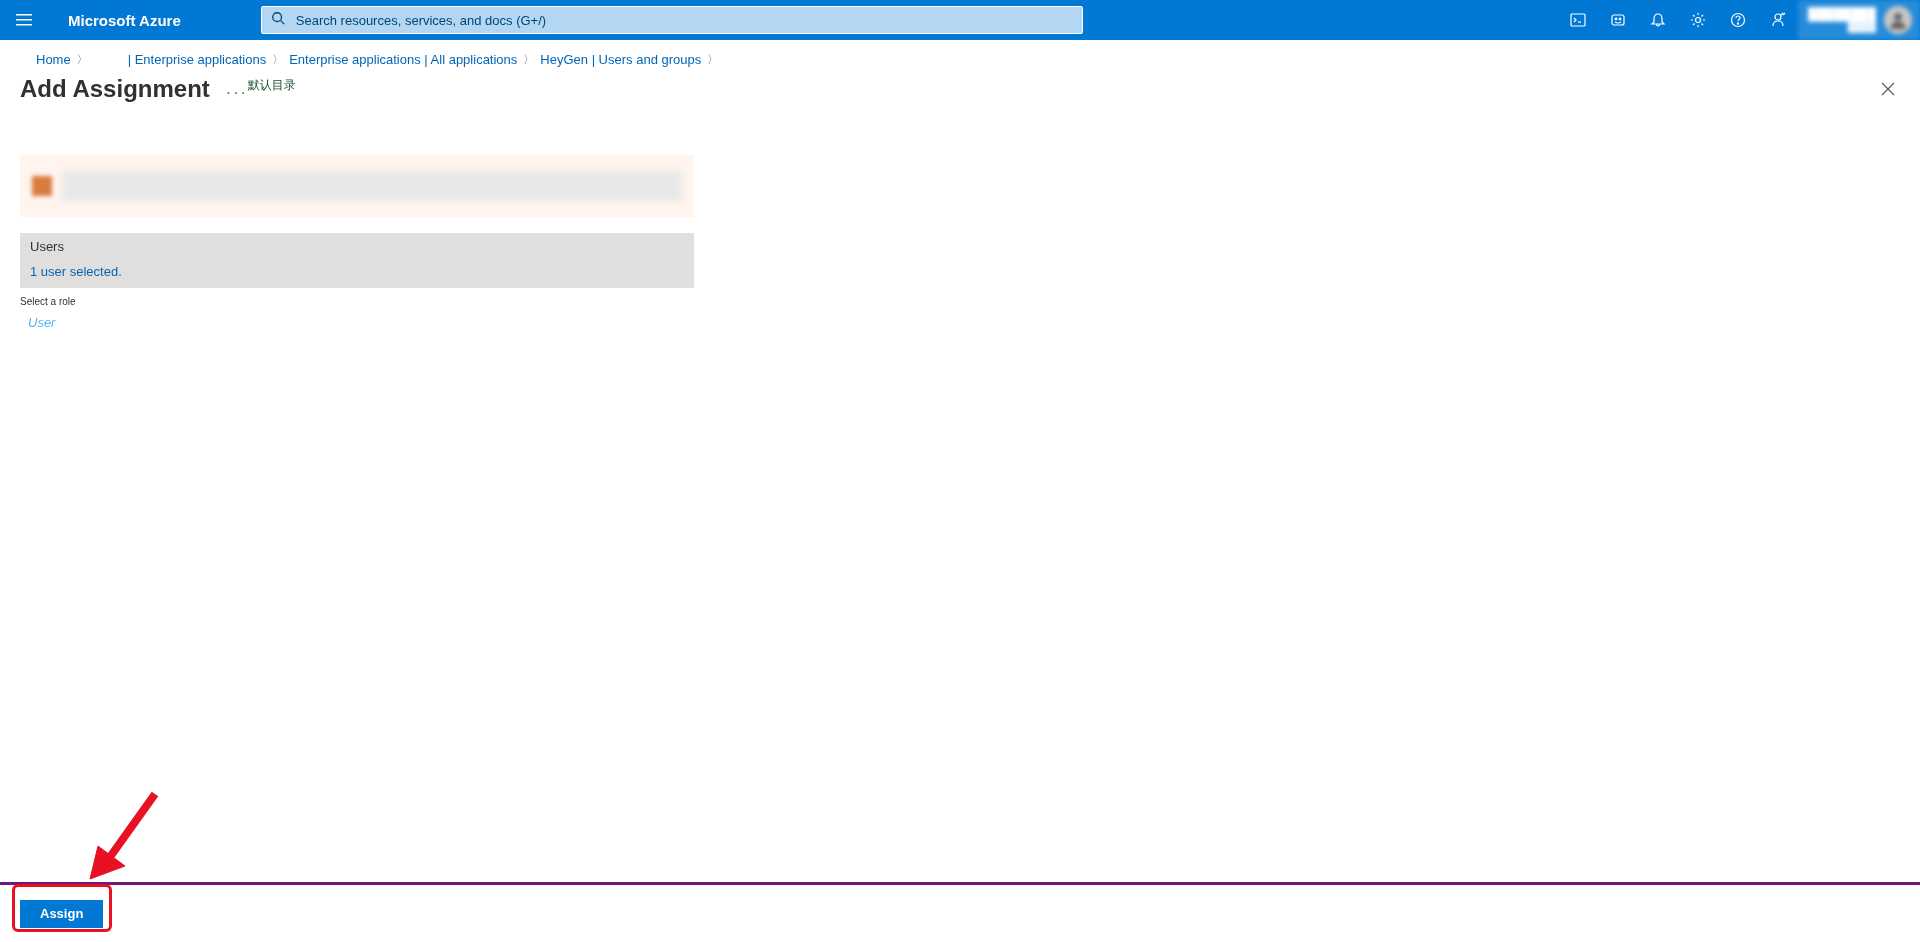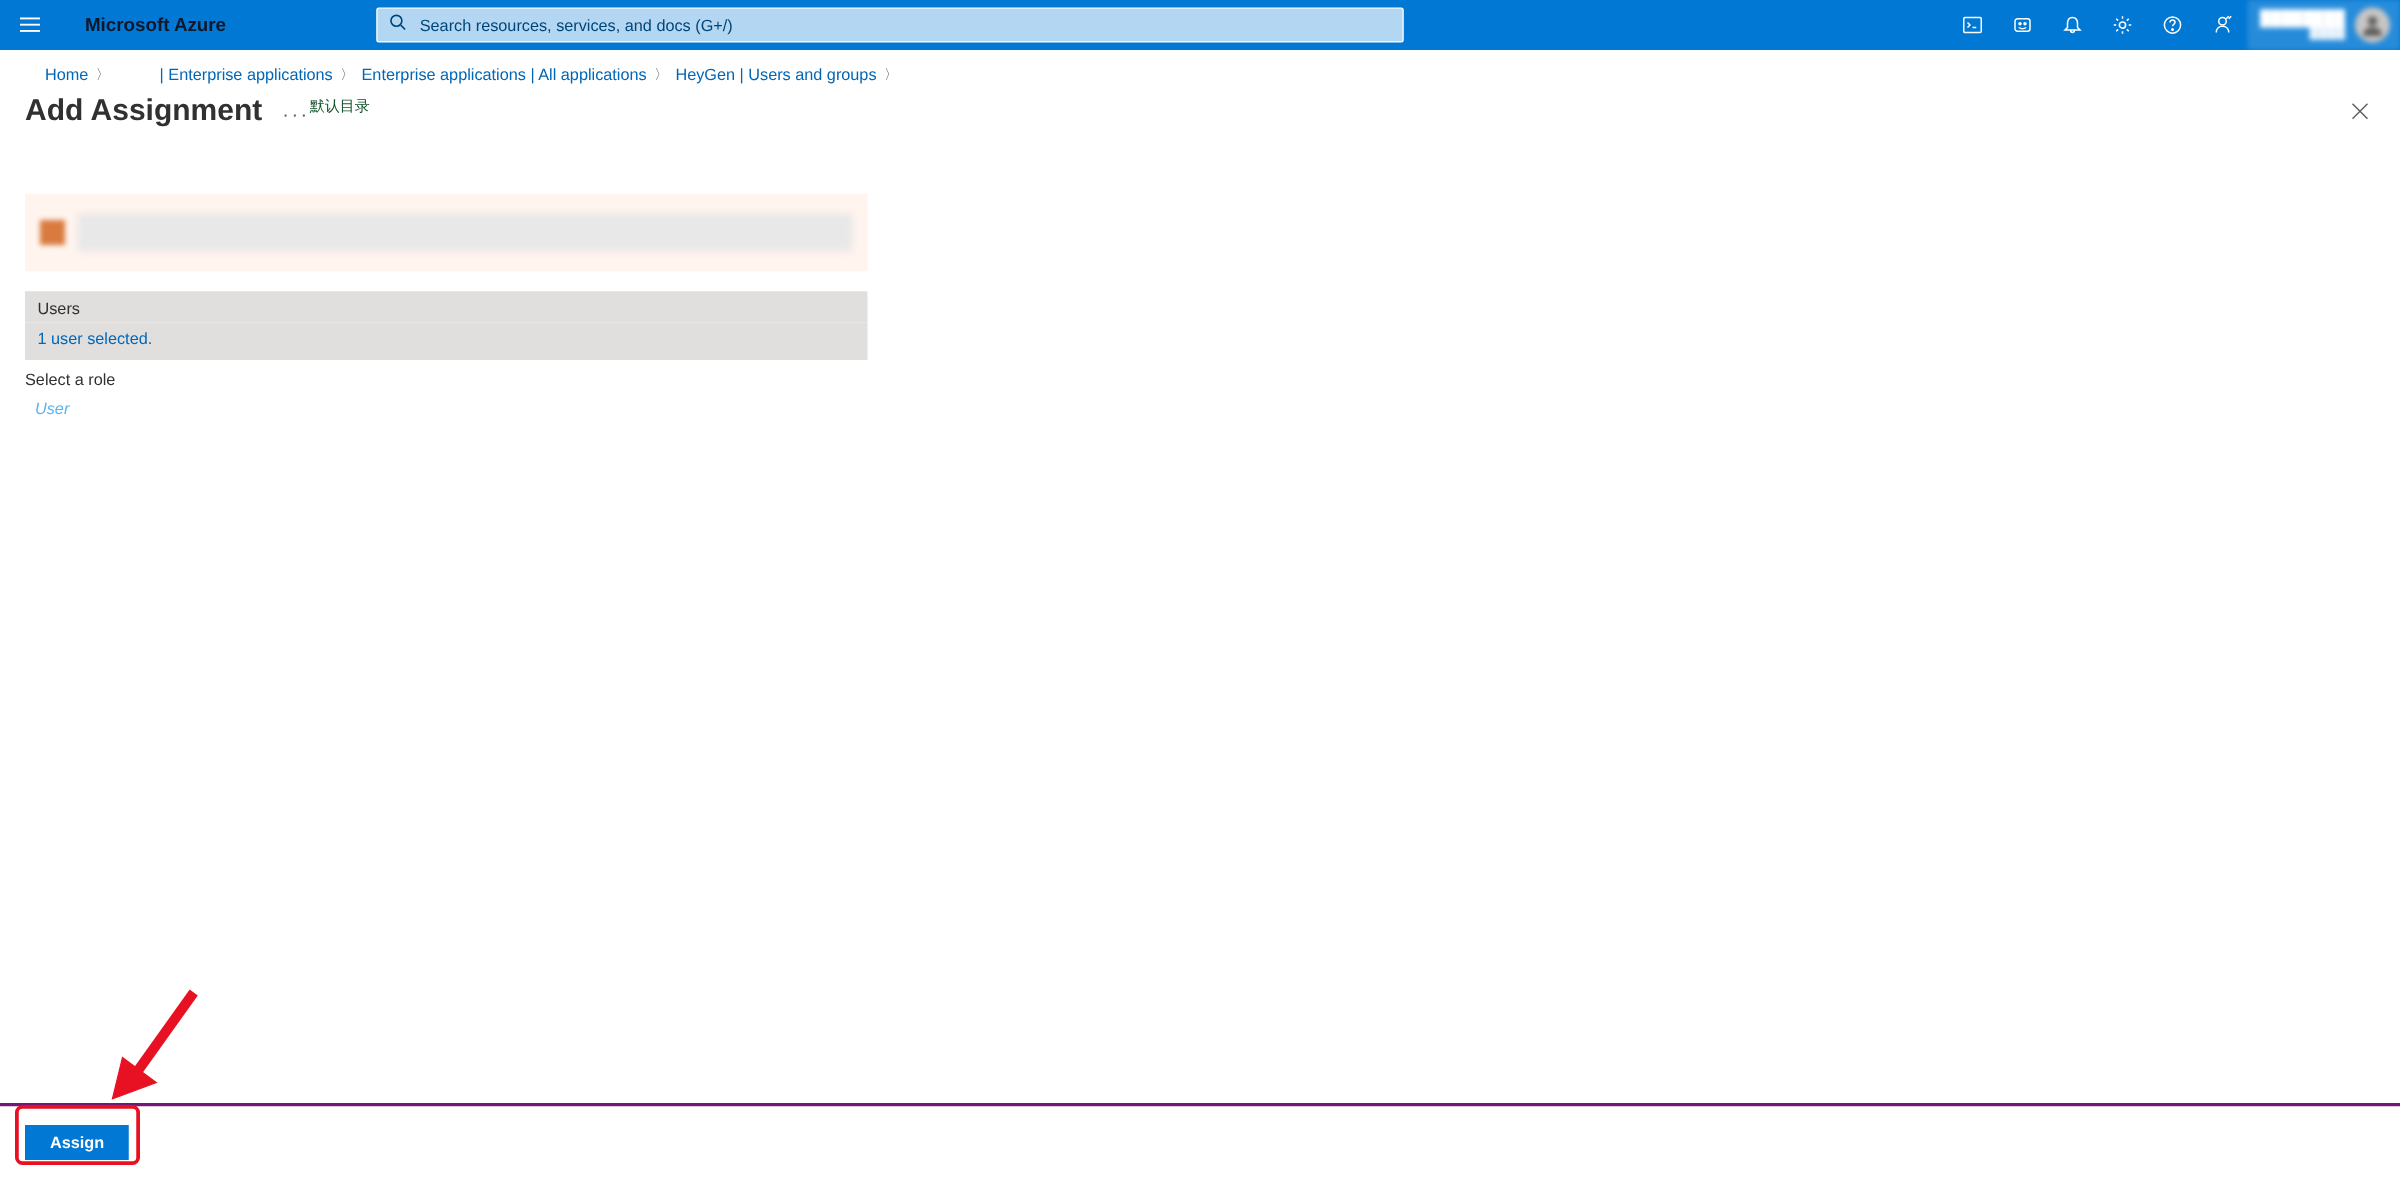--- a/index.html
+++ b/index.html
@@ -33,30 +33,30 @@
       cursor: pointer;
       color: white;
     }
     
     .hamburger svg {
       width: 16px;
       height: 16px;
     }
     
     .brand {
-      color: #0f172a;
+      color: #ffffff;
       font-weight: 600;
       font-size: 15px;
       padding: 0 20px;
       cursor: pointer;
     }
     
     .search-container {
       flex: 0 0 auto;
-      margin-left: 100px;
+      margin-left: 60px;
       width: 822px;
       height: 28px;
       position: relative;
     }
     
     .search-input {
       width: 100%;
       height: 100%;
       background: #b3d6f2;
       border: 1px solid #ffffff;
@@ -278,21 +278,21 @@
       padding: 4px 10px 8px 10px;
     }
     
     .section-value-link {
       color: #0066b8;
       font-size: 13px;
       cursor: pointer;
     }
     
     .plain-label {
-      font-size: 13px;
+      font-size: 10px;
       color: #323130;
       padding: 6px 0 4px 0;
       margin-top: 2px;
     }
     
     .plain-value-link {
       color: #5bb3f0;
       font-size: 13px;
       cursor: pointer;
       padding: 4px 0 0 8px;

